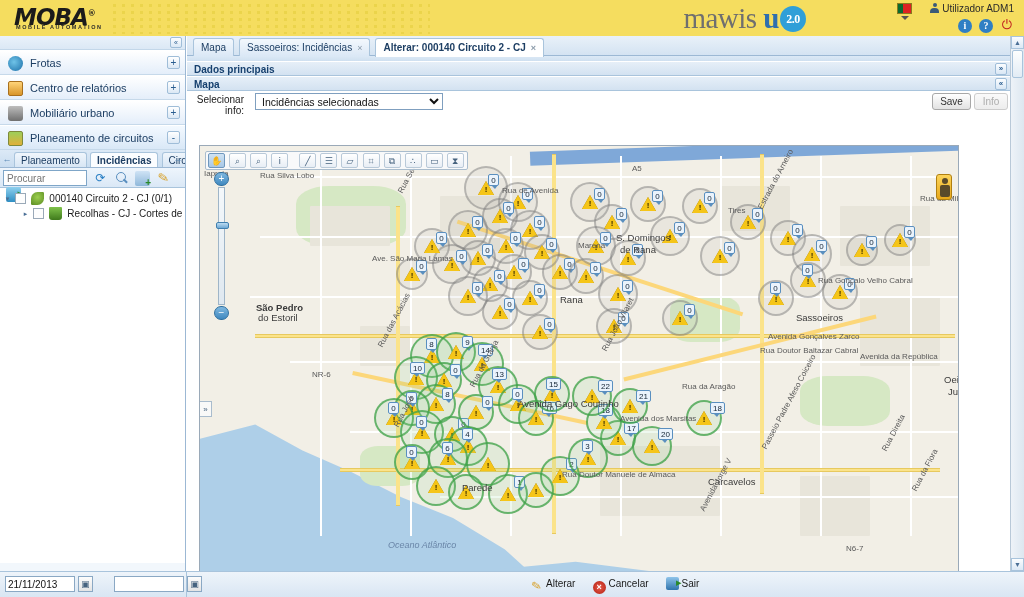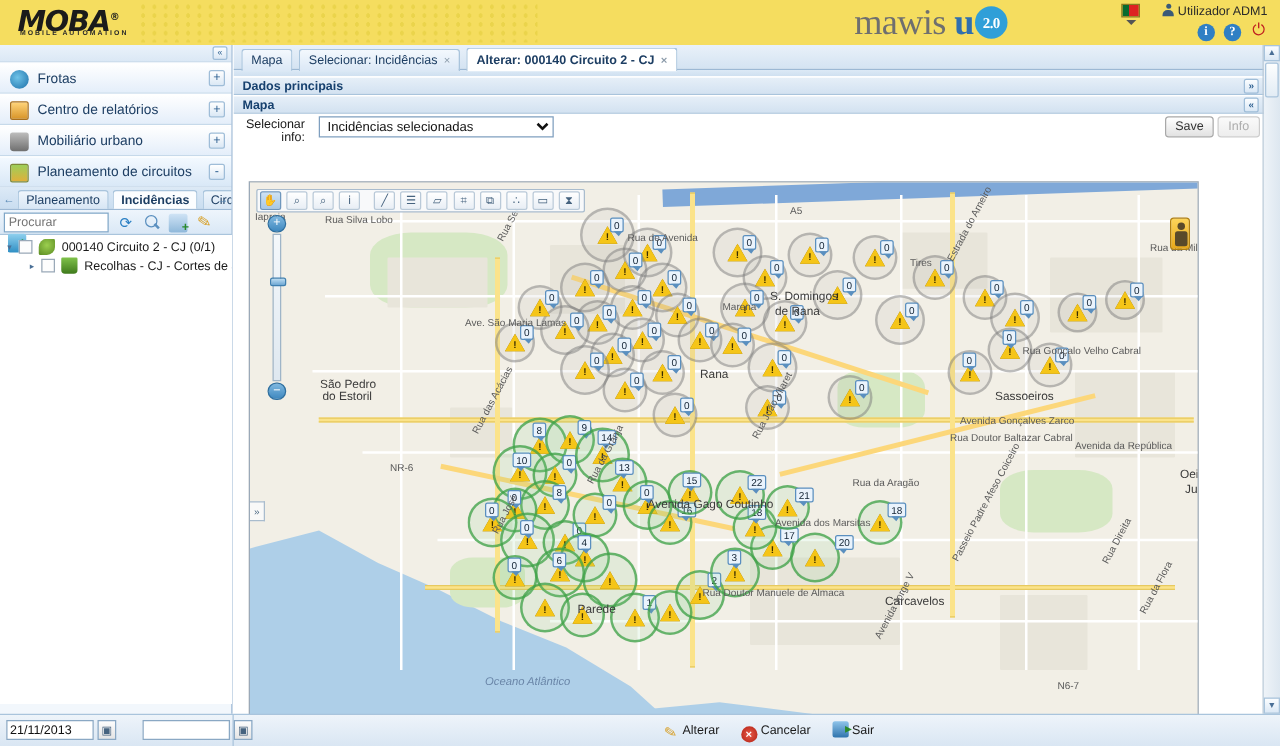--- a/index.html
+++ b/index.html
@@ -518,21 +518,21 @@
     </div>
   </div>
 
   <div class="main">
 
     <div class="tabbar">
       <span class="tab">
         <span>Mapa</span>
       </span>
       <span class="tab">
-        <span>Selecionar: Incidências</span><span class="x">×</span>
+        <span>Sassoeiros: Incidências</span><span class="x">×</span>
       </span>
       <span class="tab active">
         <span>Alterar: 000140 Circuito 2 - CJ</span><span class="x">×</span>
       </span>
     </div>
 
     <div class="blue-strip"></div>
 
     <div class="panel-bar">
       <span>Dados principais</span>
@@ -777,21 +777,21 @@
           <div class="tri" style="left: 396px; top: 269px;"></div>
           <div class="bubble" style="left: 398px; top: 258px;">18</div>
           <div class="mk-circle" style="left: 372px; top: 230px; width: 40px; height: 40px;"></div>
           <div class="tri" style="left: 384px; top: 243px;"></div>
           <div class="bubble" style="left: 398px; top: 234px;">22</div>
           <div class="mk-circle" style="left: 412px; top: 242px; width: 36px; height: 36px;"></div>
           <div class="tri" style="left: 422px; top: 253px;"></div>
           <div class="bubble" style="left: 436px; top: 244px;">21</div>
           <div class="mk-circle" style="left: 432px; top: 280px; width: 40px; height: 40px;"></div>
           <div class="tri" style="left: 444px; top: 293px;"></div>
-          <div class="bubble" style="left: 468px; top: 282px; text-align: right;">20</div>
+          <div class="bubble" style="left: 458px; top: 282px; text-align: right;">20</div>
           <div class="mk-circle" style="left: 486px; top: 254px; width: 36px; height: 36px;"></div>
           <div class="tri" style="left: 496px; top: 265px;"></div>
           <div class="bubble" style="left: 510px; top: 256px;">18</div>
           <div class="mk-circle" style="left: 318px; top: 254px; width: 36px; height: 36px;"></div>
           <div class="tri" style="left: 328px; top: 265px;"></div>
           <div class="bubble" style="left: 342px; top: 256px;">16</div>
           <div class="mk-circle" style="left: 334px; top: 230px; width: 36px; height: 36px;"></div>
           <div class="tri" style="left: 344px; top: 241px;"></div>
           <div class="bubble" style="left: 346px; top: 232px;">15</div>
           <div class="mk-circle gray" style="left: 590px; top: 116px; width: 36px; height: 36px;"></div>
@@ -804,21 +804,21 @@
           <div class="tri" style="left: 654px; top: 97px;"></div>
           <div class="bubble" style="left: 666px; top: 90px;">0</div>
           <div class="mk-circle gray" style="left: 684px; top: 78px; width: 32px; height: 32px;"></div>
           <div class="tri" style="left: 692px; top: 87px;"></div>
           <div class="bubble" style="left: 704px; top: 80px;">0</div>
         </div>
 
       <div id="label-layer">
           <div class="maplabel " style="left: 4px; top: 23px;">Iapraia</div>
           <div class="maplabel " style="left: 60px; top: 25px;">Rua Silva Lobo</div>
-          <div class="maplabel big" style="left: 56px; top: 156px;">São Pedro</div>
+          <div class="maplabel big" style="left: 56px; top: 156px; font-weight: bold;">São Pedro</div>
           <div class="maplabel big" style="left: 58px; top: 166px;">do Estoril</div>
           <div class="maplabel " style="left: 172px; top: 108px;">Ave. São Maria Lamas</div>
           <div class="maplabel rot" style="left: 180px; top: 196px; transform: rotate(-62deg);">Rua das Acácias</div>
           <div class="maplabel " style="left: 302px; top: 40px;">Rua de Avenida</div>
           <div class="maplabel rot" style="left: 200px; top: 42px; transform: rotate(-62deg);">Rua Serpa</div>
           <div class="maplabel " style="left: 378px; top: 95px;">Marena</div>
           <div class="maplabel big" style="left: 360px; top: 148px;">Rana</div>
           <div class="maplabel big" style="left: 416px; top: 86px;">S. Domingos</div>
           <div class="maplabel big" style="left: 420px; top: 98px;">de Rana</div>
           <div class="maplabel " style="left: 528px; top: 60px;">Tires</div>

